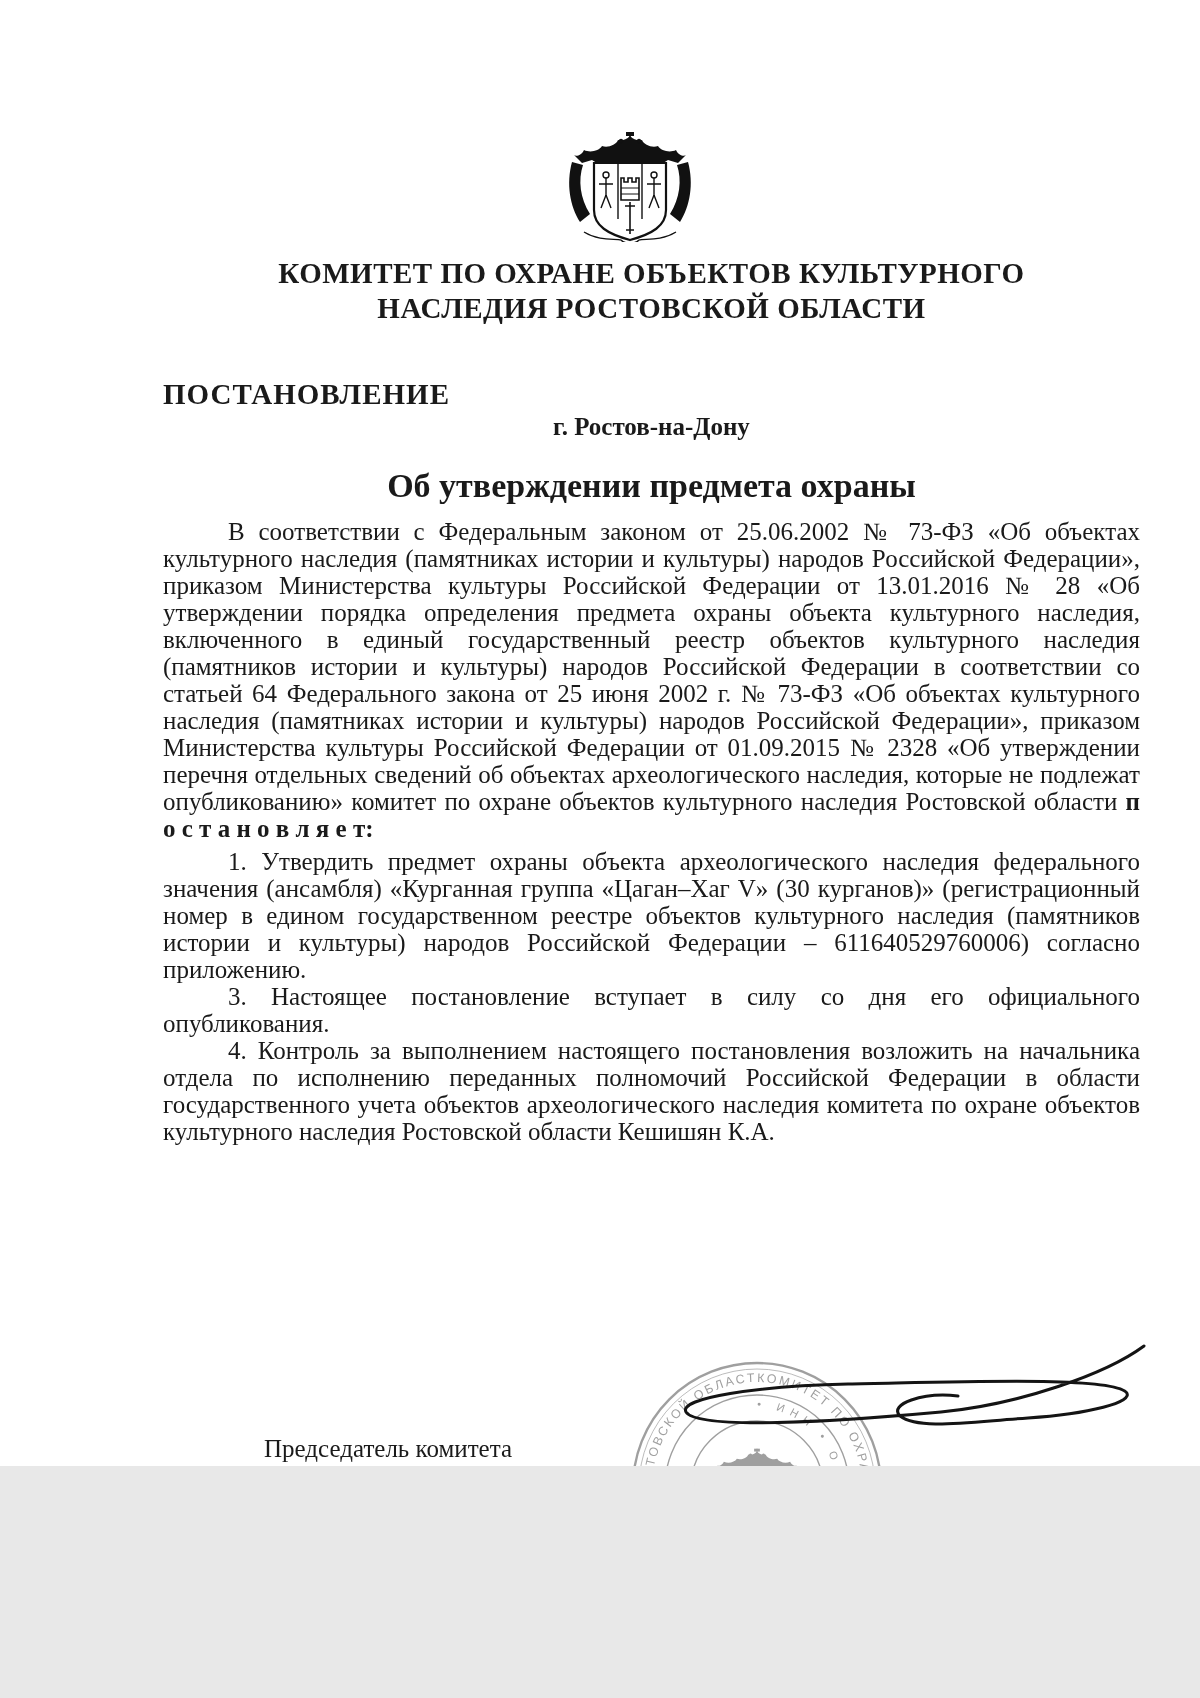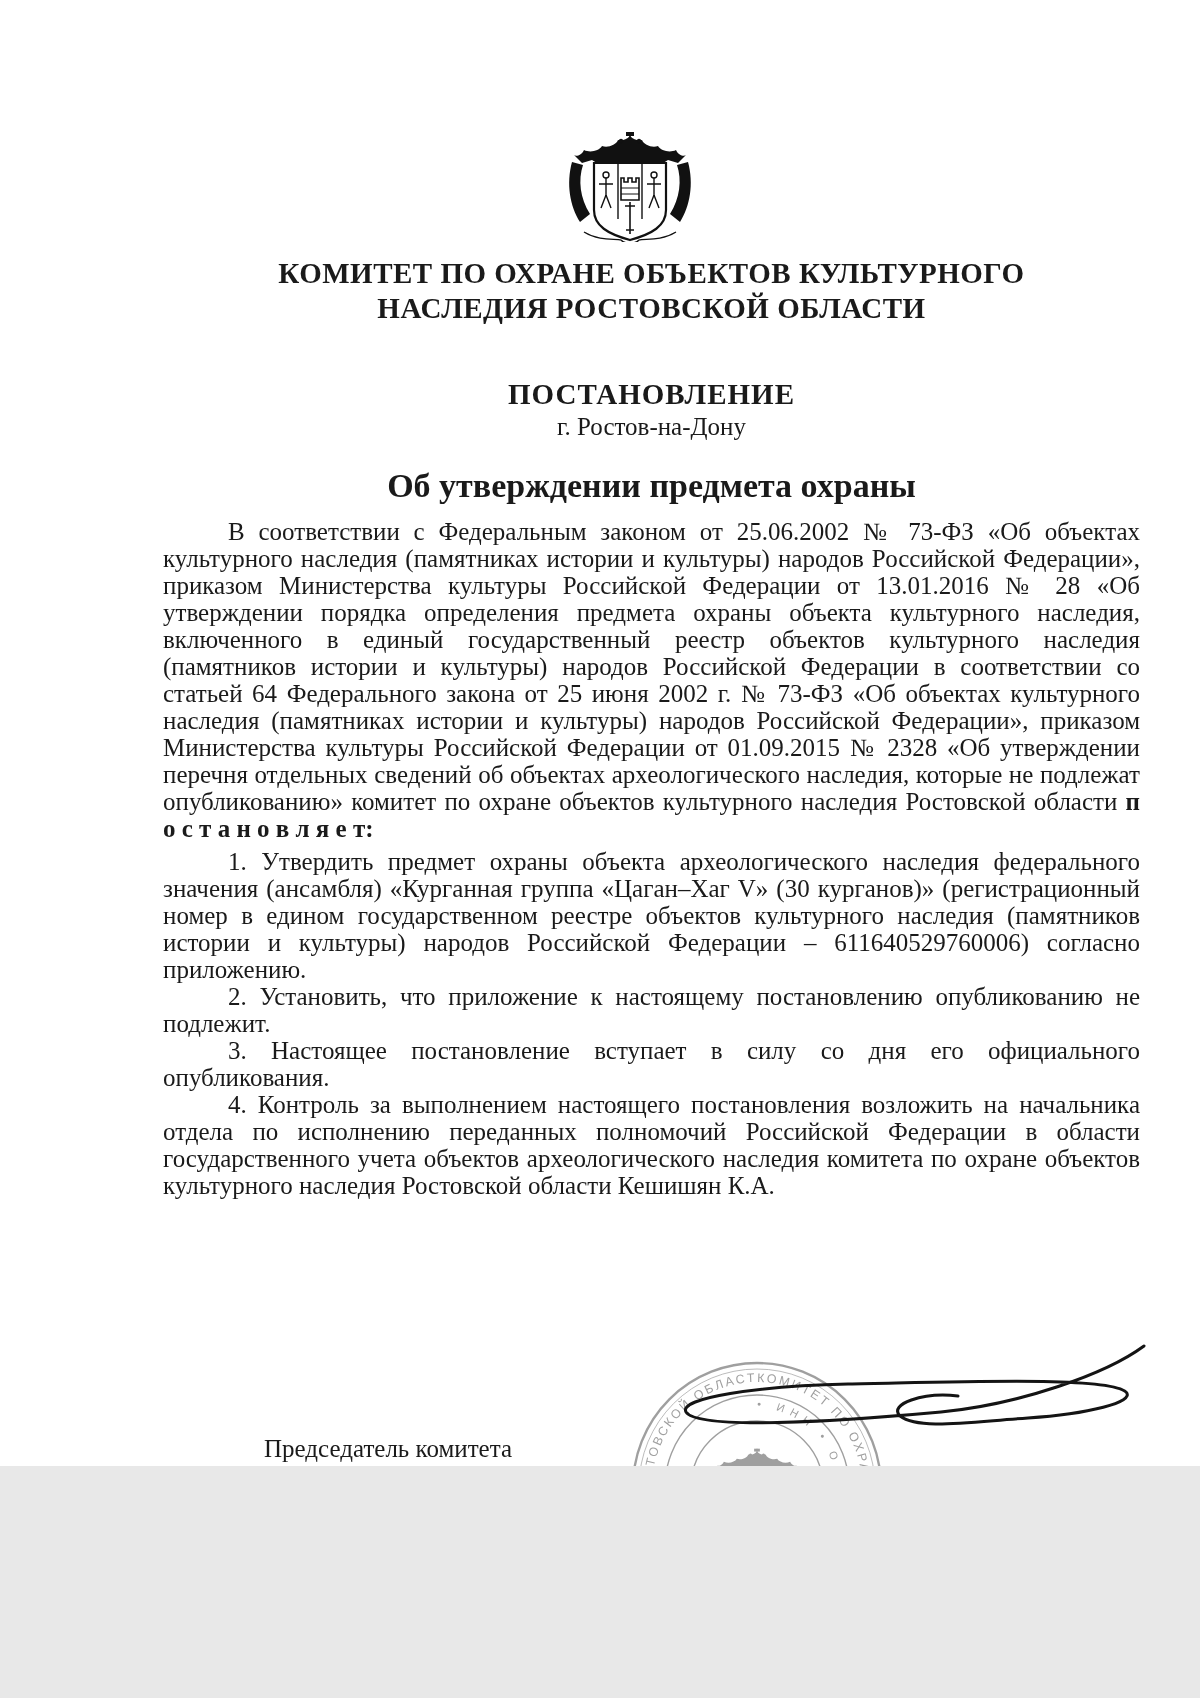--- a/index.html
+++ b/index.html
@@ -17,24 +17,24 @@
   .emblem-wrap { width:128px; margin:132px auto 0; transform:translateX(30px); }
 
   .org-title {
     margin:10px auto 0; max-width:880px;
     font-size:29px; font-weight:bold; line-height:35px;
     text-align:center; letter-spacing:0.5px;
   }
   .doc-type {
     margin-top:52px;
     font-size:29px; font-weight:bold; line-height:33px;
-    text-align:center; letter-spacing:1px;
+    letter-spacing:1px;
   }
   .date-line { margin-top:44px; font-size:25px; line-height:32px; text-align:center; }
-  .city-line { font-size:25px; font-weight:normal; line-height:32px; text-align:center; }
+  .city-line { font-size:25px; font-weight:bold; line-height:32px; text-align:center; }
 
   .subject { margin-top:26px; font-size:34px; font-weight:bold; line-height:33px; text-align:center; }
 
   .body-text { margin-top:16px; font-size:25px; line-height:27px; text-align:justify; }
   .body-text p { margin:0; text-indent:65px; }
   .body-text p.item-first { margin-top:6px; }
   .postanovl { font-weight:bold; }
 
   .sig-area { position:absolute; left:0; top:1380px; width:1200px; height:318px; }
   .sig-position {
@@ -99,21 +99,20 @@
 
     <div class="city-line">г. Ростов-на-Дону</div>
 
     <div class="subject">
       <div>Об утверждении предмета охраны</div>
     </div>
 
     <div class="body-text">
       <p><span>В соответствии с Федеральным законом от 25.06.2002 № 73-ФЗ «Об объектах культурного наследия (памятниках истории и культуры) народов Российской Федерации», приказом Министерства культуры Российской Федерации от 13.01.2016 № 28 «Об утверждении порядка определения предмета охраны объекта культурного наследия, включенного в единый государственный реестр объектов культурного наследия (памятников истории и культуры) народов Российской Федерации в соответствии со статьей 64 Федерального закона от 25 июня 2002 г. № 73-ФЗ «Об объектах культурного наследия (памятниках истории и культуры) народов Российской Федерации», приказом Министерства культуры Российской Федерации от 01.09.2015 № 2328 «Об утверждении перечня отдельных сведений об объектах археологического наследия, которые не подлежат опубликованию» комитет по охране объектов культурного наследия Ростовской области </span><span class="postanovl">п о с т а н о в л я е т:</span></p>
       <p class="item-first">1. Утвердить предмет охраны объекта археологического наследия федерального значения (ансамбля) «Курганная группа «Цаган–Хаг V» (30 курганов)» (регистрационный номер в едином государственном реестре объектов культурного наследия (памятников истории и культуры) народов Российской Федерации – 611640529760006) согласно приложению.</p>
-      <p>2. Установить, что приложение к настоящему постановлению опубликованию не подлежит.</p>
       <p>3. Настоящее постановление вступает в силу со дня его официального опубликования.</p>
       <p>4. Контроль за выполнением настоящего постановления возложить на начальника отдела по исполнению переданных полномочий Российской Федерации в области государственного учета объектов археологического наследия комитета по охране объектов культурного наследия Ростовской области Кешишян К.А.</p>
     </div>
   </div>
 
   <div class="sig-area">
 
     <div class="sig-position">
       <div>Председатель комитета</div>
       <div>по охране объектов культурного</div>

